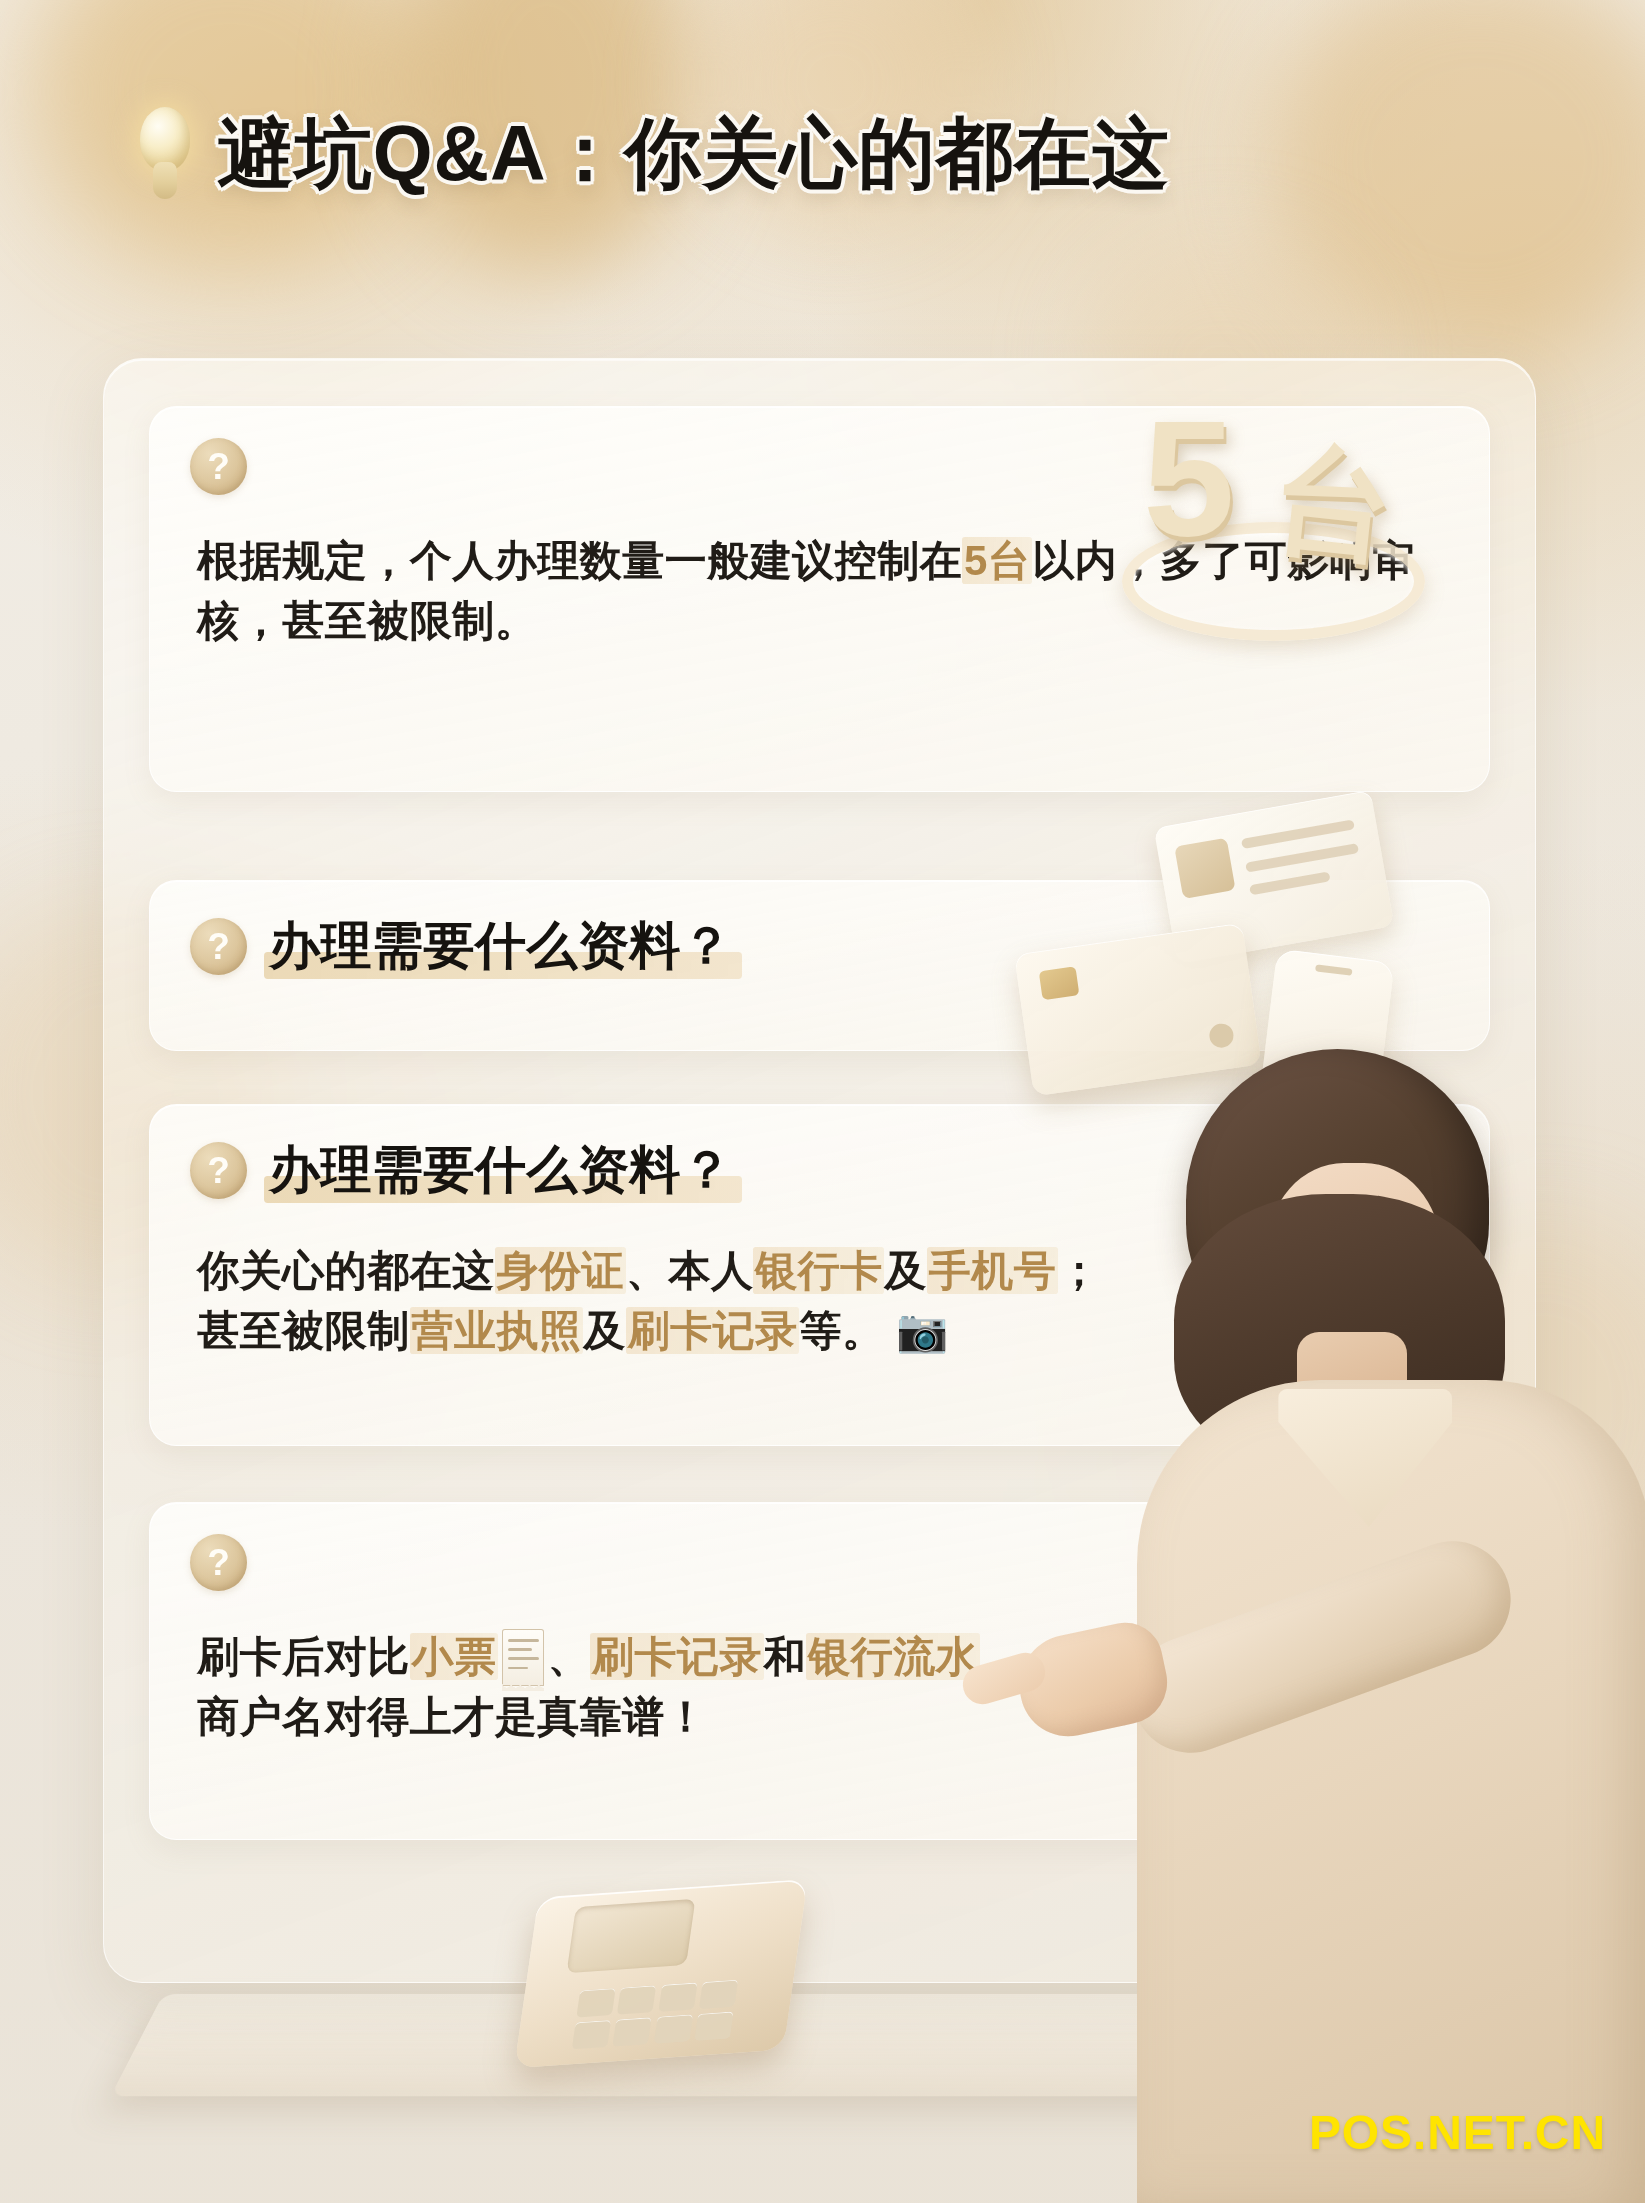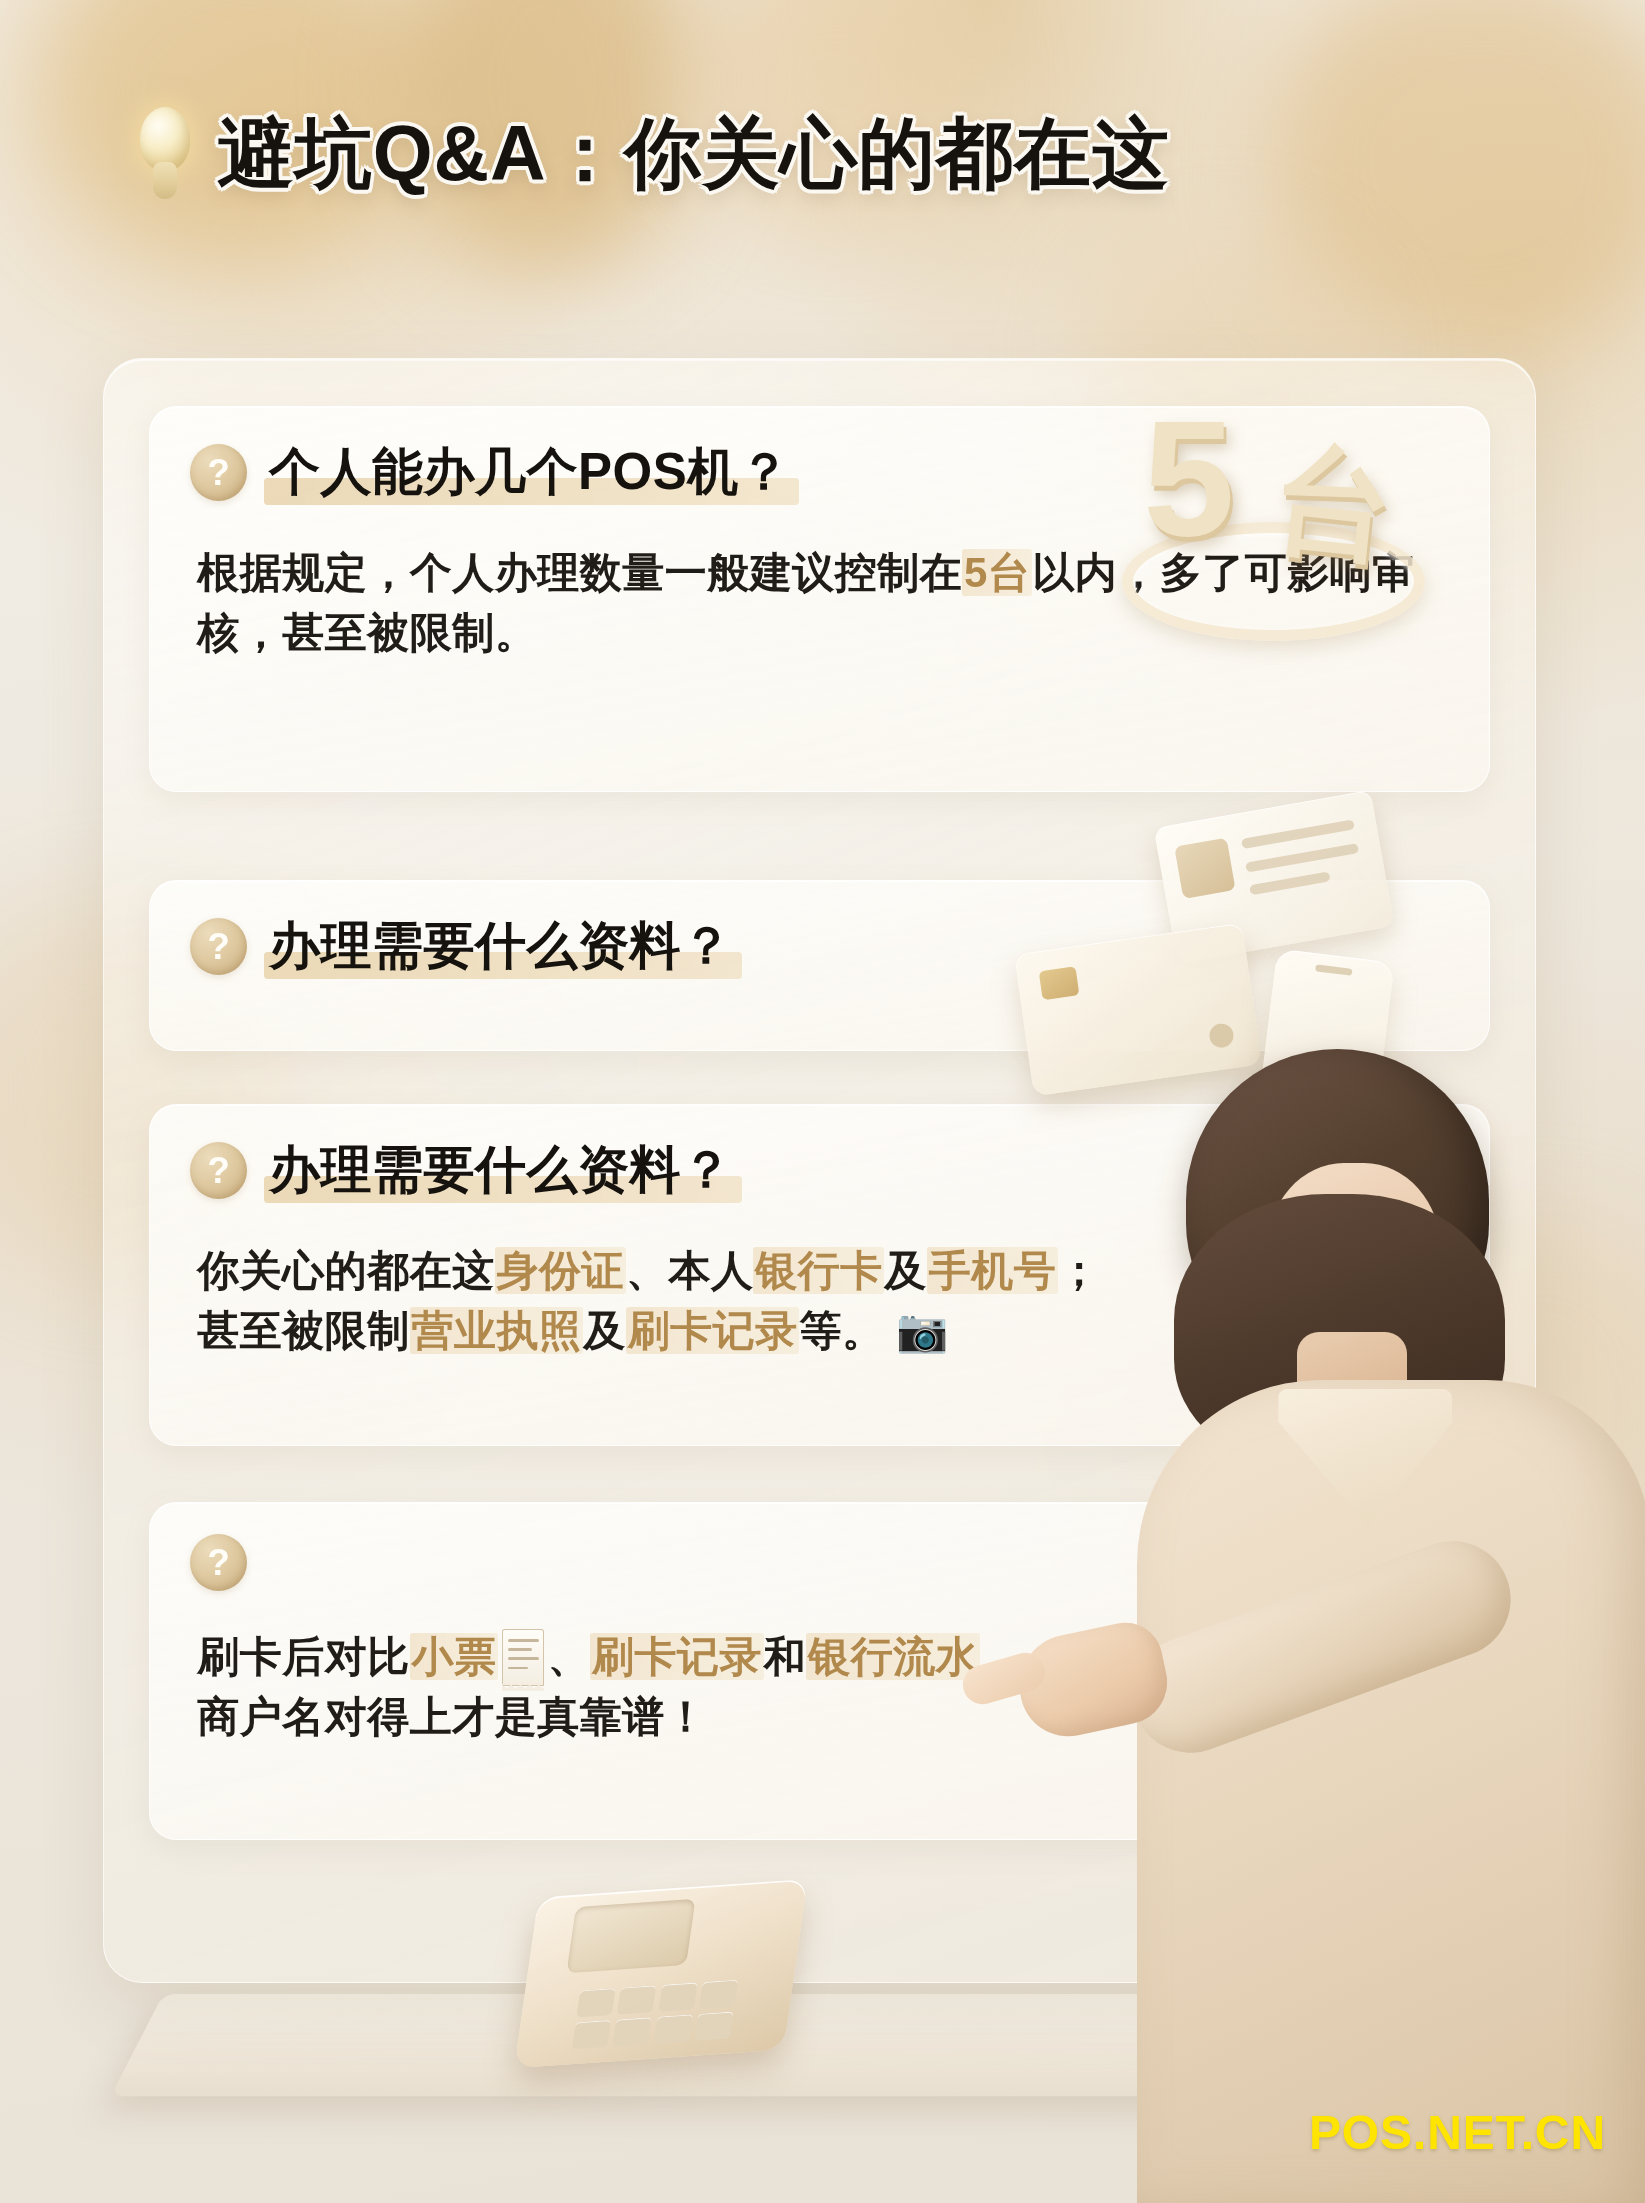--- a/index.html
+++ b/index.html
@@ -284,24 +284,20 @@
   </div>
   <div class="title-text">避坑Q&amp;A：你关心的都在这</div>
 </div>
 
 <div class="panel"></div>
 <div class="panel-base"></div>
 
 <div class="card" id="card-0">
   <div class="q-head">
     <div class="q-badge">?</div>
-    <div class="q-title-wrap">
-      <div class="q-title-hl"></div>
-      <div class="q-title">个人能办几个POS机？</div>
-    </div>
   </div>
   <div class="q-body"><span>根据规定，个人办理数量一般建议控制在</span><span class="hl">5台</span><span>以内，多了可影响审核，甚至被限制。</span></div>
 </div>
 
 <div class="card" id="card-1">
   <div class="q-head">
     <div class="q-badge">?</div>
     <div class="q-title-wrap">
       <div class="q-title-hl"></div>
       <div class="q-title">办理需要什么资料？</div>

